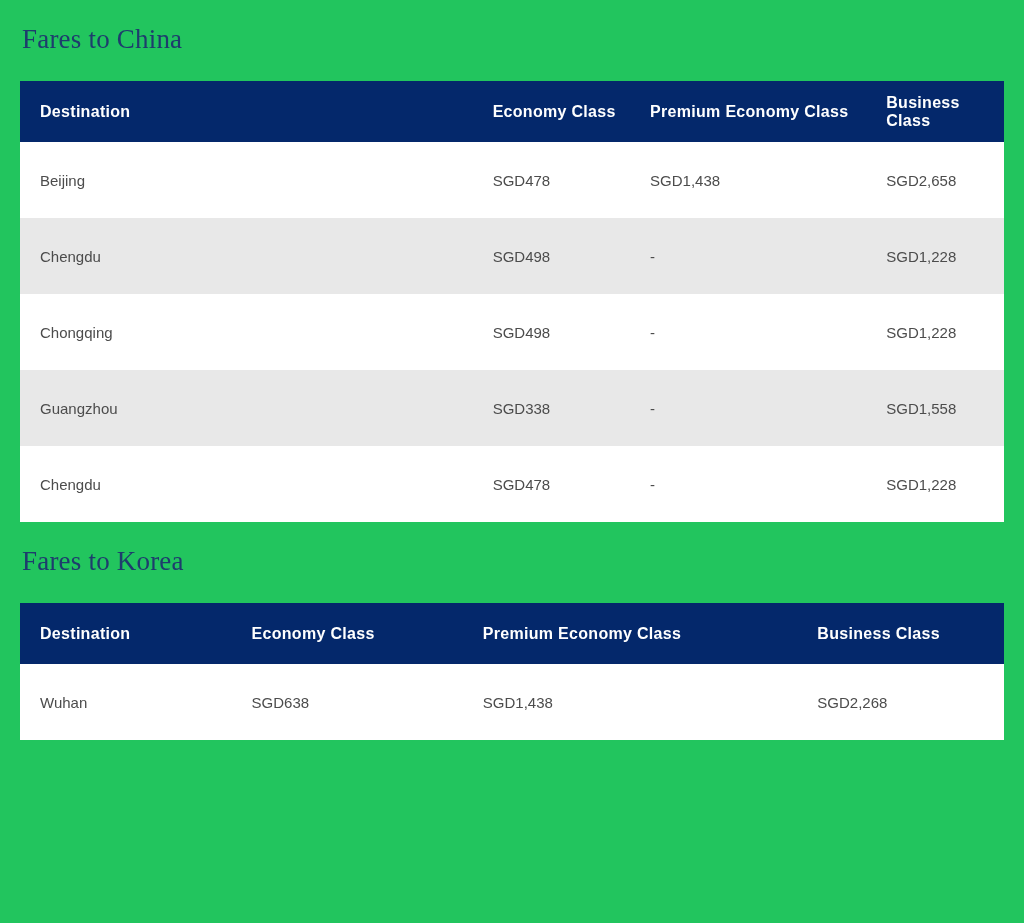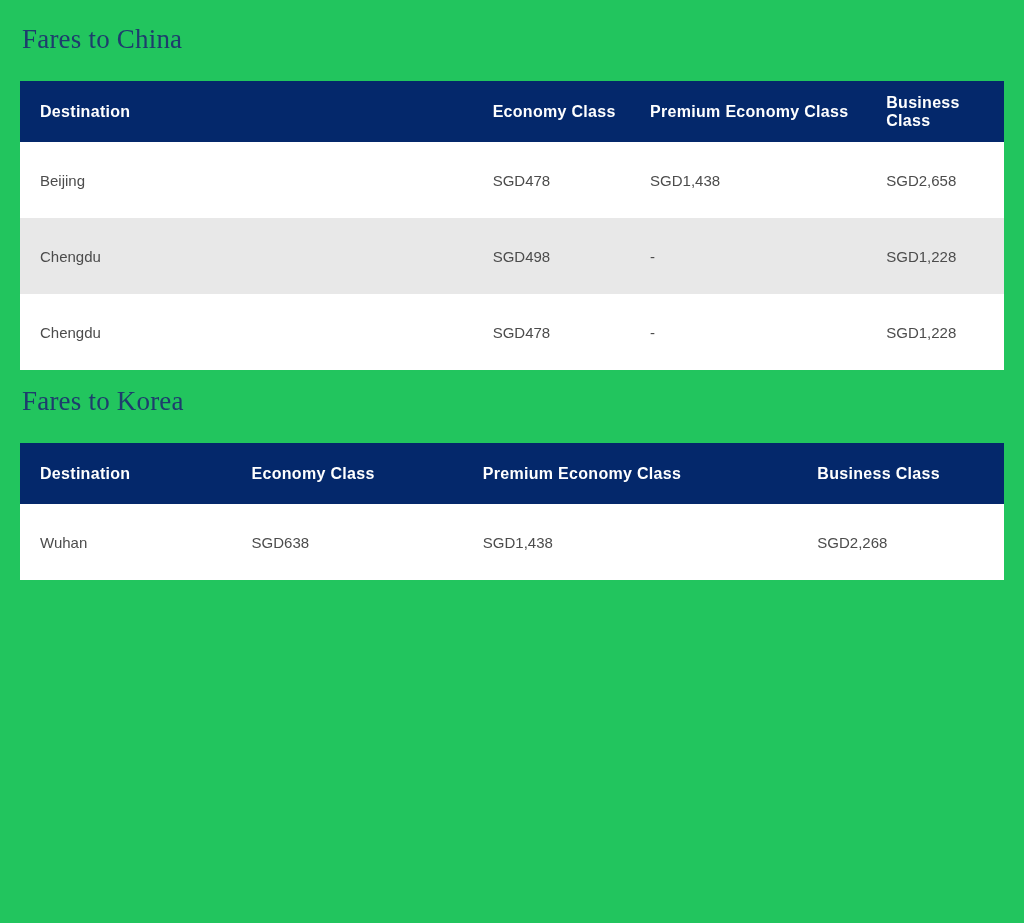--- a/index.html
+++ b/index.html
@@ -17,21 +17,21 @@
   h2.section-title {
     font-family: "Liberation Serif", "DejaVu Serif", serif;
     font-weight: 500;
     font-size: 27px;
     letter-spacing: 0.2px;
     color: #1e3c6d;
     margin: 0 0 26px 2px;
   }
   section.fares-section + h2.section-title,
   h2.korea-title {
-    margin-top: 16px;
+    margin-top: 24px;
     font-family: Liberation Serif, serif;
   }
   table.fares-table {
     width: 100%;
     border-collapse: collapse;
     table-layout: fixed;
     background: #ffffff;
   }
   table.fares-table thead th {
     background: #04286b;
@@ -96,20 +96,32 @@
           <td class="price">SGD1,438</td>
           <td class="price">SGD2,658</td>
         </tr>
         <tr>
           <td class="dest">Chengdu</td>
           <td class="price">SGD498</td>
           <td class="price dash">-</td>
           <td class="price">SGD1,228</td>
         </tr>
         <tr>
+          <td class="dest">Chongqing</td>
+          <td class="price">SGD498</td>
+          <td class="price dash">-</td>
+          <td class="price">SGD1,228</td>
+        </tr>
+        <tr>
+          <td class="dest">Guangzhou</td>
+          <td class="price">SGD338</td>
+          <td class="price dash">-</td>
+          <td class="price">SGD1,558</td>
+        </tr>
+        <tr>
           <td class="dest">Chengdu</td>
           <td class="price">SGD478</td>
           <td class="price dash">-</td>
           <td class="price">SGD1,228</td>
         </tr>
       </tbody>
     </table>
   </section>
 
   <h2 class="section-title korea-title">Fares to Korea</h2>

